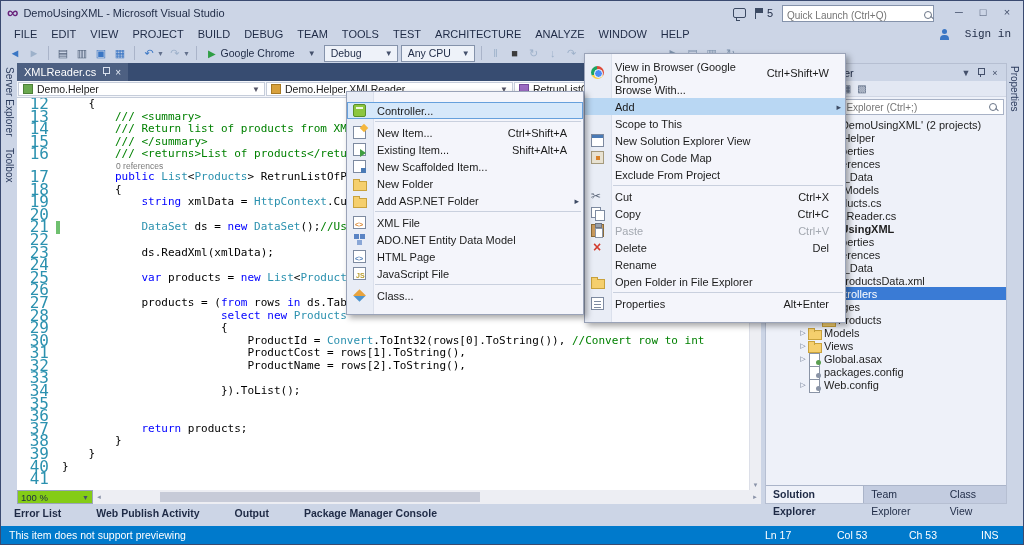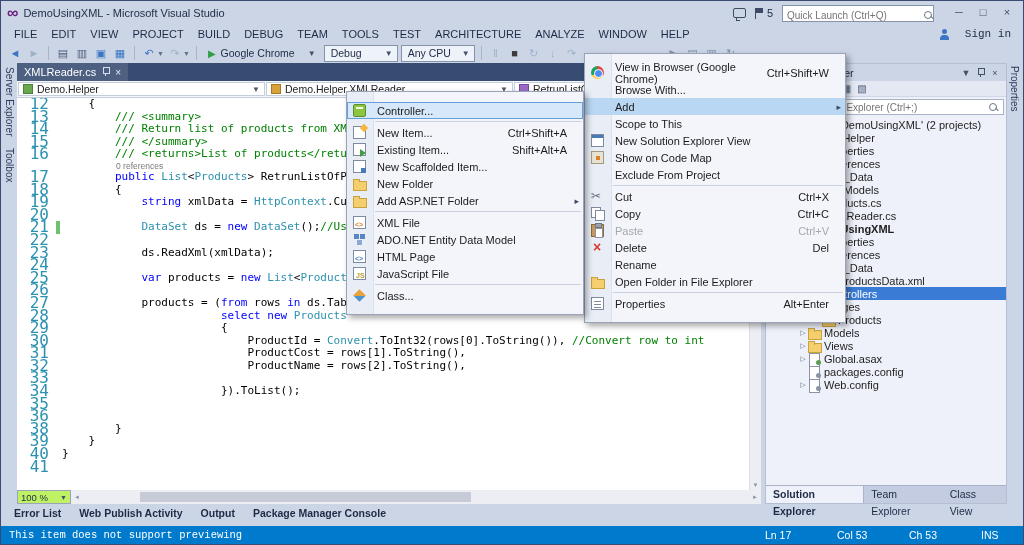--- a/index.html
+++ b/index.html
@@ -76,21 +76,21 @@
   .cbar.changed { background: linear-gradient(#6fc06f,#6fc06f) 1px 0/4px 100% no-repeat; }
   .code-text { white-space: pre; flex: 1; color: #000; overflow: hidden; }
   .tok-k { color: #0000ff; } .tok-t { color: #2b91af; } .tok-c { color: #008000; } .tok-s { color: #a31515; } .tok-p { color: #000; }
   .codelens-row { height: 10px; line-height: 10px; font-size: 8.5px; color: #7a7a7a; padding-left: 99px; }
   #vscroll { position: absolute; right: 0; top: 0; bottom: 0; width: 12px; background: #edeef3; border-left: 1px solid #dcdfe8; }
   .vs-arrow { height: 10px; text-align: center; font-size: 6px; color: #8a93a8; line-height: 10px; }
   .vs-arrow.down { position: absolute; bottom: 0; left: 0; right: 0; }
   .vs-thumb { position: absolute; left: 2px; right: 2px; top: 12px; height: 115px; background: #c7cbd8; }
 
   #editor-bottom { height: 14px; background: #e9ecf4; display: flex; align-items: center; }
-  #zoom-dd { width: 54px; height: 14px; background: #bef264; border: 1px solid #9aa5ba; display: flex; align-items: center; font-size: 9.5px; padding: 0 3px; gap: 4px; }
+  #zoom-dd { width: 76px; height: 14px; background: #84cc16; border: 1px solid #9aa5ba; display: flex; align-items: center; font-size: 9.5px; padding: 0 3px; gap: 4px; }
   #zoom-dd .dd-caret { font-size: 7px; }
   #hscroll { flex: 1; position: relative; height: 14px; background: #edeef3; }
   .h-arrow { position: absolute; top: 0; width: 12px; height: 14px; font-size: 6px; color: #8a93a8; text-align: center; line-height: 14px; }
   .h-arrow.right { right: 0; }
   .h-thumb { position: absolute; left: 10%; width: 48%; top: 2px; bottom: 2px; background: #c7cbd8; }
 
   
   #solexp { position: absolute; left: 764px; top: 62px; width: 242px; height: 441px; background: #eef1f9; border: 1px solid #b6bfd2; display: flex; flex-direction: column; }
   #se-header { height: 17px; display: flex; align-items: center; background: #ccd5e6; padding: 0 4px; font-size: 11px; }
   #se-header .se-title { flex: 1; white-space: nowrap; overflow: hidden; }
@@ -123,24 +123,24 @@
   .ti-properties::before { content: ''; position: absolute; left: 1px; top: 1px; width: 10px; height: 10px; background: #98a3b8; border-radius: 2px; }
   .ti-properties::after { content: ''; position: absolute; left: 3px; top: 3px; width: 6px; height: 1px; background: #fff; transform: rotate(-45deg); box-shadow: 0 3px 0 #fff; }
   .ti-references::before { content: ''; position: absolute; left: 1px; top: 1px; width: 10px; height: 10px; background: #dfe5f2; border: 1px solid #98a3b8; }
   .page-ico::before { content: ''; position: absolute; left: 1px; top: 0; width: 9px; height: 12px; background: #fff; border: 1px solid #8a94a6; }
   .ti-cs::after { content: 'C#'; position: absolute; left: 2px; bottom: 0; font-size: 6px; color: #2b91af; font-weight: bold; }
   .ti-xml::after { content: '<>'; position: absolute; left: 2px; bottom: 0; font-size: 6px; color: #d9822b; font-weight: bold; }
   .ti-config::after { content: ''; position: absolute; right: 0; bottom: 0; width: 5px; height: 5px; background: #8a94a6; border-radius: 50%; }
   .ti-asax::after { content: ''; position: absolute; right: 0; bottom: 0; width: 5px; height: 5px; background: #5a9e50; border-radius: 50%; }
 
   
-  #bottomtabs { position: absolute; left: 0; right: 0; top: 503px; height: 18px; display: flex; gap: 2px; padding-left: 5px; align-items: center; }
+  #bottomtabs { position: absolute; left: 0; right: 0; top: 503px; height: 18px; display: flex; gap: 19px; padding-left: 5px; align-items: center; }
   .bp-tab { padding: 0 8px; font-size: 10.5px; color: #1e2a45; font-weight: bold; }
   #statusbar { position: absolute; left: 0; right: 0; bottom: 0; height: 18px; background: #007acc; color: #fff; display: flex; align-items: center; font-size: 10.5px; padding: 0 8px; }
-  .sb-msg { flex: 1; font-family: Liberation Mono, monospace; }
+  .sb-msg { flex: 1; }
   .sb-item { width: 72px; } .sb-item.last { width: 34px; }
 
   
   .menu { position: absolute; background: #f4f5fb; border: 1px solid #9aa3b8; box-shadow: 3px 3px 6px rgba(0,0,0,.35); padding: 10px 0; z-index: 100; }
   .menu::before { content: ''; position: absolute; left: 0; top: 0; bottom: 0; width: 26px; background: #e9edf6; border-right: 1px solid #dbe0ec; }
   #ctxmenu { left: 583px; top: 52px; width: 262px; }
   #addmenu { left: 345px; top: 90px; width: 238px; z-index: 101; }
   .menu-item { position: relative; height: 17px; display: flex; align-items: center; padding: 0 16px 0 30px; font-size: 11px; color: #1b1b1b; }
   .menu-item.hl-solid { background: #b9d7f3; }
   .menu-item.hl-box { background: #d6e8fa; outline: 1px solid #66a0dc; outline-offset: -1px; }
@@ -425,20 +425,25 @@
             <span class="ln">35</span>
             <span class="cbar"></span>
             <span class="code-text"></span>
           </div>
           <div class="code-row">
             <span class="ln">36</span>
             <span class="cbar"></span>
             <span class="code-text"></span>
           </div>
           <div class="code-row">
+            <span class="ln">37</span>
+            <span class="cbar"></span>
+            <span class="code-text"><span class="tok-p">            </span><span class="tok-k">return</span><span class="tok-p"> products;</span></span>
+          </div>
+          <div class="code-row">
             <span class="ln">38</span>
             <span class="cbar"></span>
             <span class="code-text"><span class="tok-p">        }</span></span>
           </div>
           <div class="code-row">
             <span class="ln">39</span>
             <span class="cbar"></span>
             <span class="code-text"><span class="tok-p">    }</span></span>
           </div>
           <div class="code-row">

